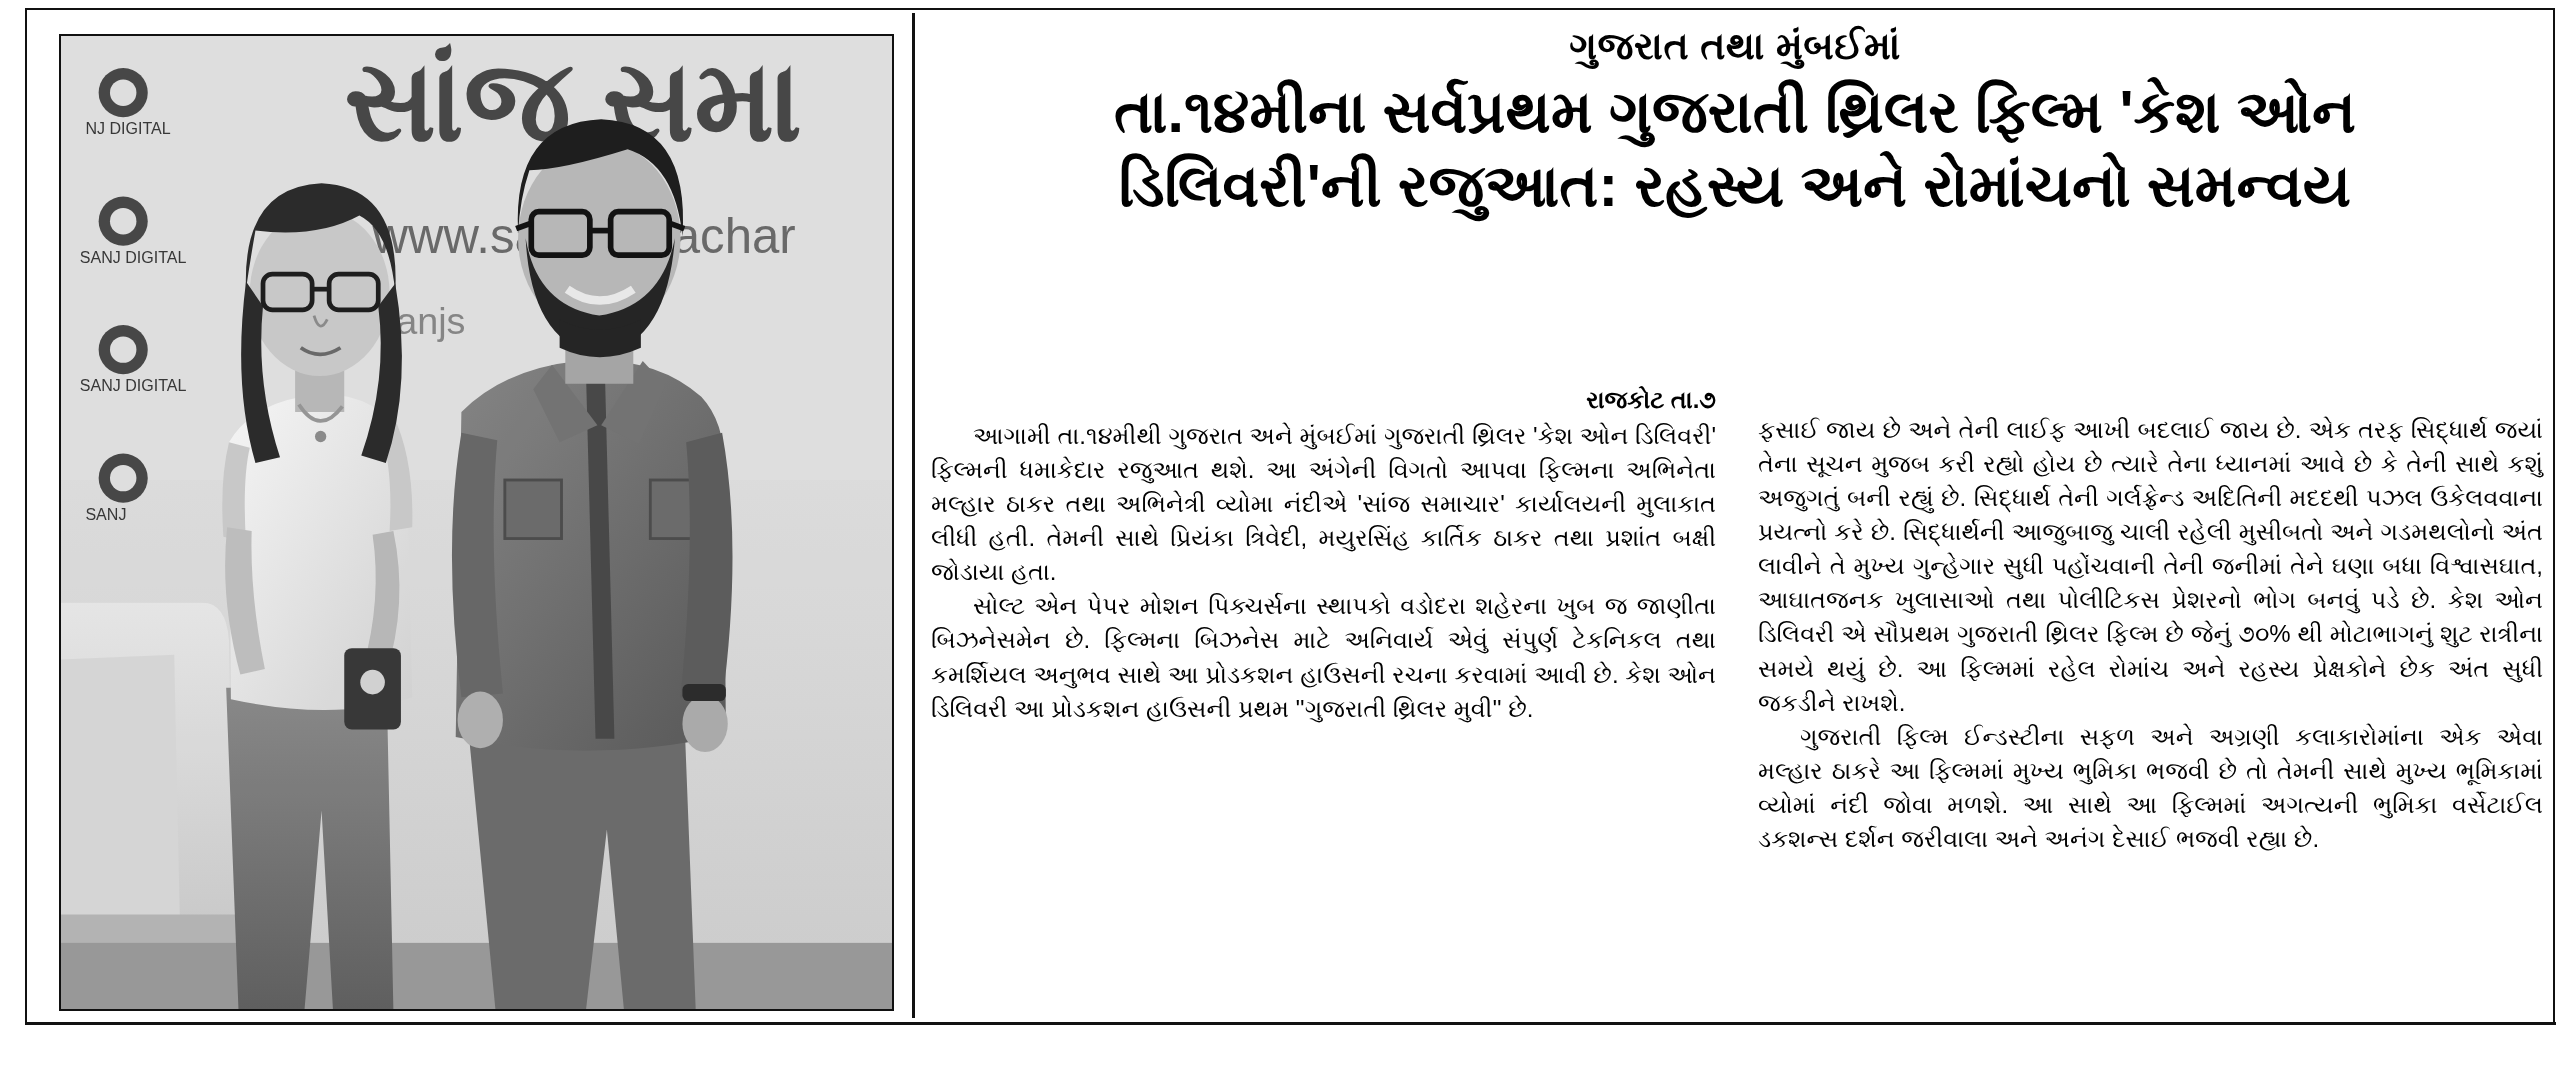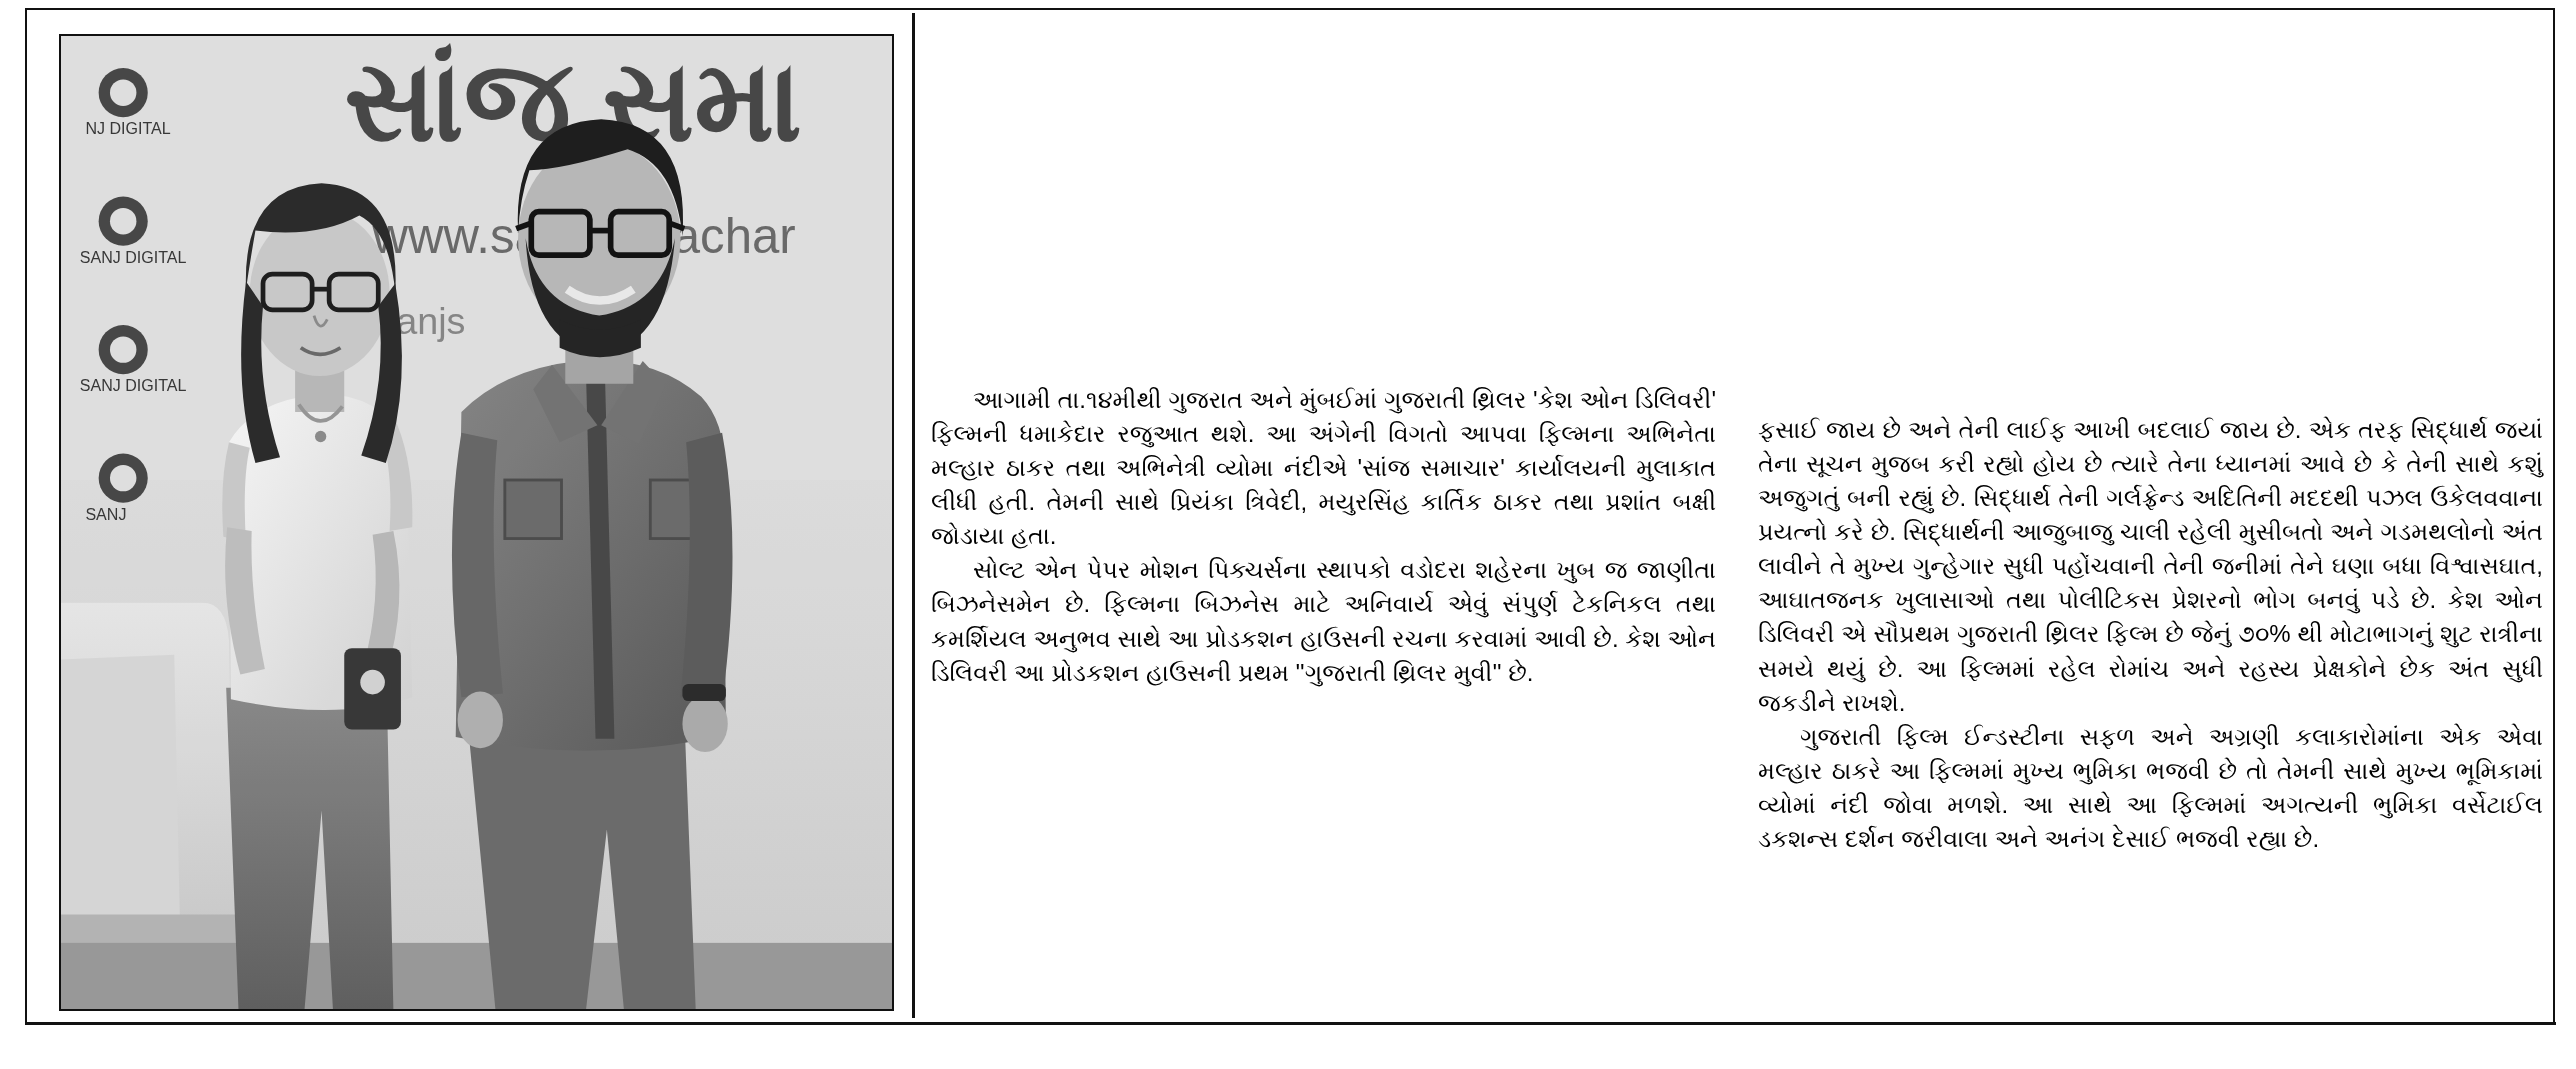--- a/index.html
+++ b/index.html
@@ -288,24 +288,32 @@
           </g>
 
           <path d="M536 268 Q570 292 606 268" stroke="#f0f0f0" stroke-width="9" fill="none"></path>
         </g>
 
         <rect x="0" y="0" width="880" height="1030" fill="#000" opacity="0.03"></rect>
       </svg>
     </div>
   </div>
 
+  <div class="headline-block">
+    <div class="kicker">ગુજરાત તથા મુંબઈમાં</div>
+    <div class="headline">
+      <span class="hl-line">તા.૧૪મીના સર્વપ્રથમ ગુજરાતી થ્રિલર ફિલ્મ 'કેશ ઓન</span>
+      <span class="hl-line">ડિલિવરી'ની રજુઆત: રહસ્ય અને રોમાંચનો સમન્વય</span>
+    </div>
+  </div>
 
   <div class="body-cols">
 
     <div class="bcol">
+      <div class="dateline">રાજકોટ તા.૭</div>
       <p>આગામી તા.૧૪મીથી ગુજરાત અને મુંબઈમાં ગુજરાતી થ્રિલર 'કેશ ઓન ડિલિવરી' ફિલ્મની ધમાકેદાર રજુઆત થશે. આ અંગેની વિગતો આપવા ફિલ્મના અભિનેતા મલ્હાર ઠાકર તથા અભિનેત્રી વ્યોમા નંદીએ 'સાંજ સમાચાર' કાર્યાલયની મુલાકાત લીધી હતી. તેમની સાથે પ્રિયંકા ત્રિવેદી, મયુરસિંહ કાર્તિક ઠાકર તથા પ્રશાંત બક્ષી જોડાયા હતા.</p>
       <p>સોલ્ટ એન પેપર મોશન પિક્ચર્સના સ્થાપકો વડોદરા શહેરના ખુબ જ જાણીતા બિઝનેસમેન છે. ફિલ્મના બિઝનેસ માટે અનિવાર્ય એવું સંપુર્ણ ટેકનિકલ તથા કમર્શિયલ અનુભવ સાથે આ પ્રોડકશન હાઉસની રચના કરવામાં આવી છે. કેશ ઓન ડિલિવરી આ પ્રોડકશન હાઉસની પ્રથમ ''ગુજરાતી થ્રિલર મુવી'' છે.</p>
     </div>
 
     <div class="bcol">
       <p class="no-indent">ફસાઈ જાય છે અને તેની લાઈફ આખી બદલાઈ જાય છે. એક તરફ સિદ્ધાર્થ જયાં તેના સૂચન મુજબ કરી રહ્યો હોય છે ત્યારે તેના ધ્યાનમાં આવે છે કે તેની સાથે કશું અજુગતું બની રહ્યું છે. સિદ્ધાર્થ તેની ગર્લફ્રેન્ડ અદિતિની મદદથી પઝલ ઉકેલવવાના પ્રયત્નો કરે છે. સિદ્ધાર્થની આજુબાજુ ચાલી રહેલી મુસીબતો અને ગડમથલોનો અંત લાવીને તે મુખ્ય ગુન્હેગાર સુધી પહોંચવાની તેની જનીમાં તેને ઘણા બધા વિશ્વાસઘાત, આઘાતજનક ખુલાસાઓ તથા પોલીટિકસ પ્રેશરનો ભોગ બનવું પડે છે. કેશ ઓન ડિલિવરી એ સૌપ્રથમ ગુજરાતી થ્રિલર ફિલ્મ છે જેનું ૭૦% થી મોટાભાગનું શુટ રાત્રીના સમયે થયું છે. આ ફિલ્મમાં રહેલ રોમાંચ અને રહસ્ય પ્રેક્ષકોને છેક અંત સુધી જકડીને રાખશે.</p>
       <p>ગુજરાતી ફિલ્મ ઈન્ડસ્ટીના સફળ અને અગ્રણી કલાકારોમાંના એક એવા મલ્હાર ઠાકરે આ ફિલ્મમાં મુખ્ય ભુમિકા ભજવી છે તો તેમની સાથે મુખ્ય ભૂમિકામાં વ્યોમાં નંદી જોવા મળશે. આ સાથે આ ફિલ્મમાં અગત્યની ભુમિકા વર્સેટાઈલ ડકશન્સ દર્શન જરીવાલા અને અનંગ દેસાઈ ભજવી રહ્યા છે.</p>
     </div>
 
   </div>

